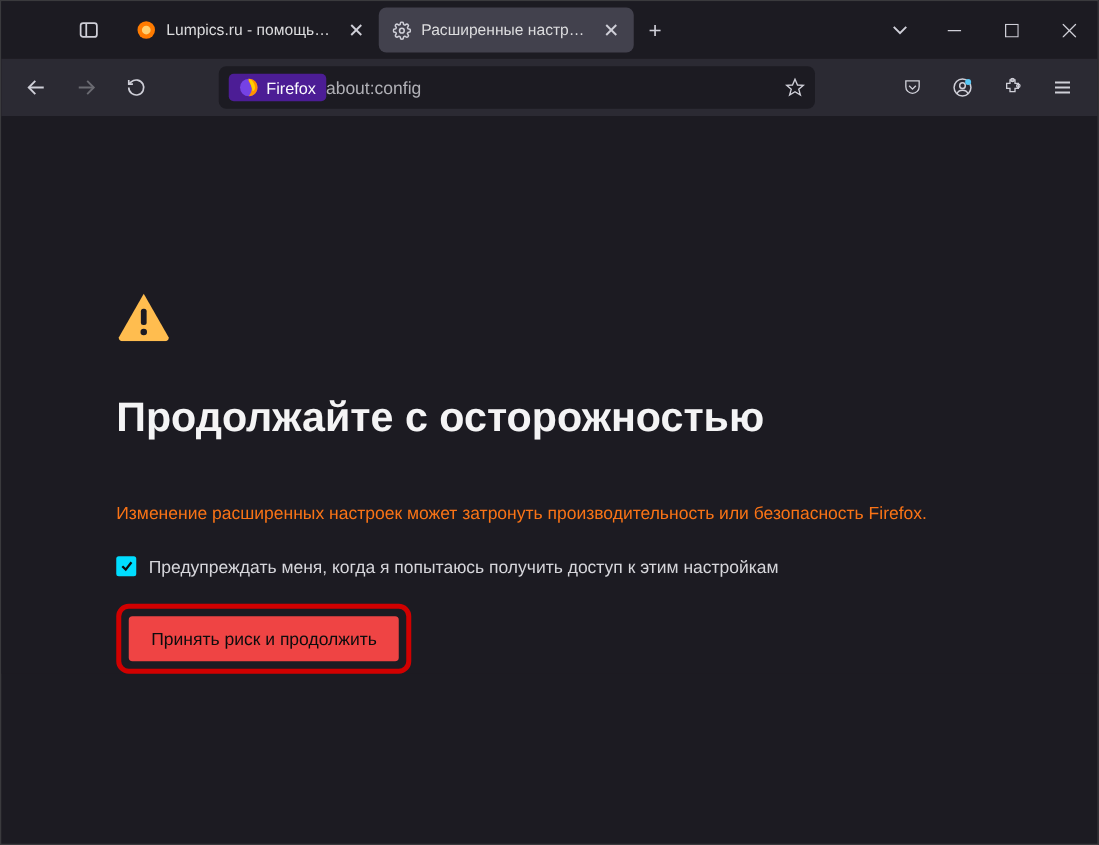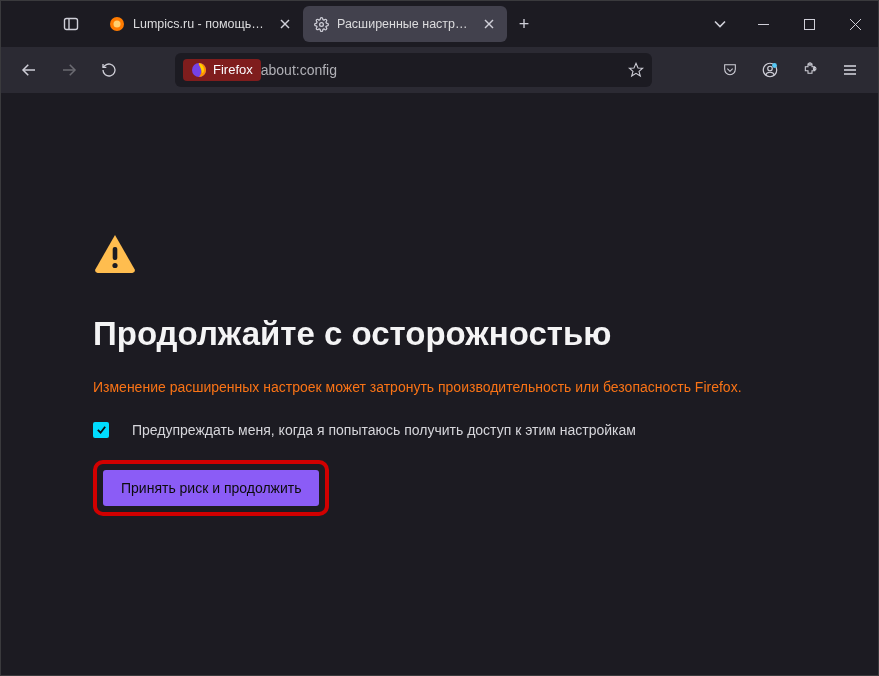--- a/index.html
+++ b/index.html
@@ -51,51 +51,51 @@
   gap: 4px;
 }
 .tb-btn { width:36px;height:32px;display:flex;align-items:center;justify-content:center;color:#cfcfd8;border-radius:4px;}
 .tb-btn.disabled { color:#6b6b72; }
 .urlbar {
   flex:1; height:34px; background:#1c1b22;
   border-radius:6px; display:flex; align-items:center;
   padding:0 8px; margin:0 56px 0 44px;
 }
 .urlbar .identity {
-  display:flex;gap:6px;
-  background:#7f1d1d; border-radius:4px;
+  display:flex;align-items:center;gap:6px;
+  background:#4c1d95; border-radius:4px;
   padding:3px 8px; color:#fbfbfe; font-size:13px;
 }
 .urlbar .identity .ff-logo{width:16px;height:16px;}
 .urlbar .addr { font-size:14px; color:#b0b0b6; margin-left:0; flex:1;}
 .urlbar .star { color:#cfcfd8; margin-left:8px;}
 .tb-right { display:flex; gap:4px; }
 .content {
   padding: 140px 60px 0 92px;
   background:#1c1b22;
 }
 .warn-icon { width:42px; height:42px; margin-bottom:40px; }
 .heading {
   font-size:33px; font-weight:600; color:#f4f4f5;
-  margin-bottom:25px;
+  margin-bottom:48px;
 }
 .body-text { font-size:14px; color:#f97316; margin-bottom:24px; line-height:1.4;}
-.checkbox-row { display:flex; align-items:center; gap:23px; font-size:14px; color:#d6d6db; margin-bottom:22px;}
+.checkbox-row { display:flex; align-items:center; gap:10px; font-size:14px; color:#d6d6db; margin-bottom:22px;}
 .checkbox {
   width:16px;height:16px;background:#00ddff;border-radius:2px;
   display:flex;align-items:center;justify-content:center;color:#000;font-size:12px;font-weight:bold;
 }
 .accept-wrap {
   display:inline-block;
   border:4px solid #d10000;
   border-radius:10px;
   padding:6px;
 }
 .accept-btn {
-  background:#8b5cf6; color:#0c0c0d;
+  background:#ef4444; color:#0c0c0d;
   border:none; padding:10px 18px;
   font-size:14px; border-radius:3px;
   cursor:pointer;
 }
 svg { display:block; }
 </style>
 </head>
 <body>
 
 <div class="titlebar">

